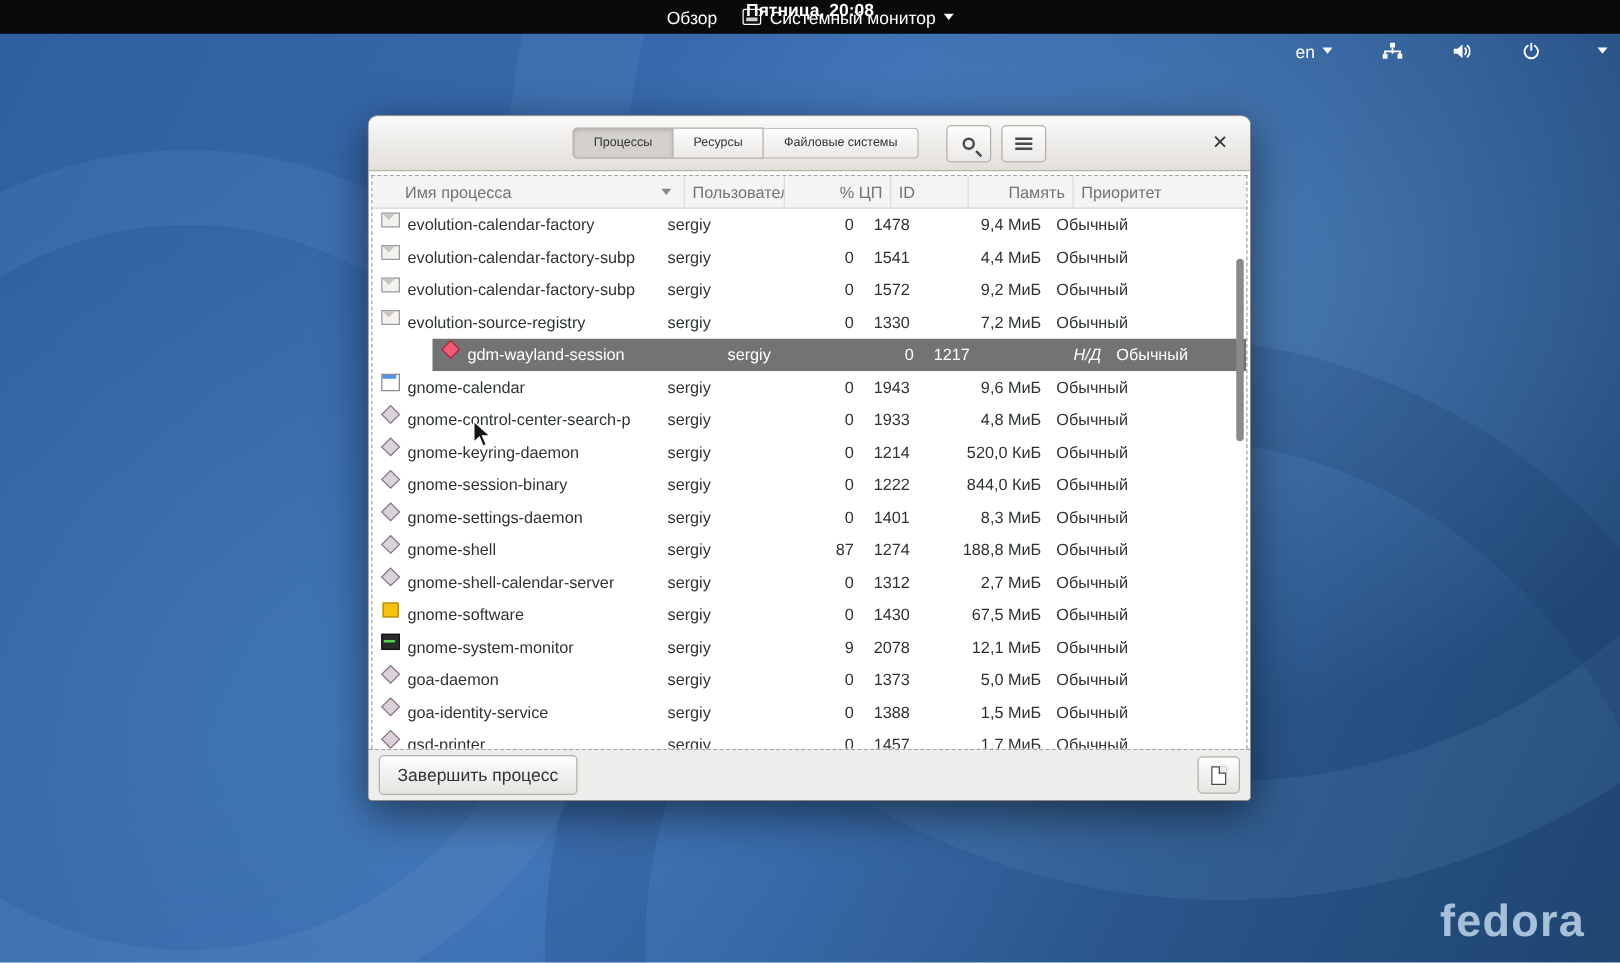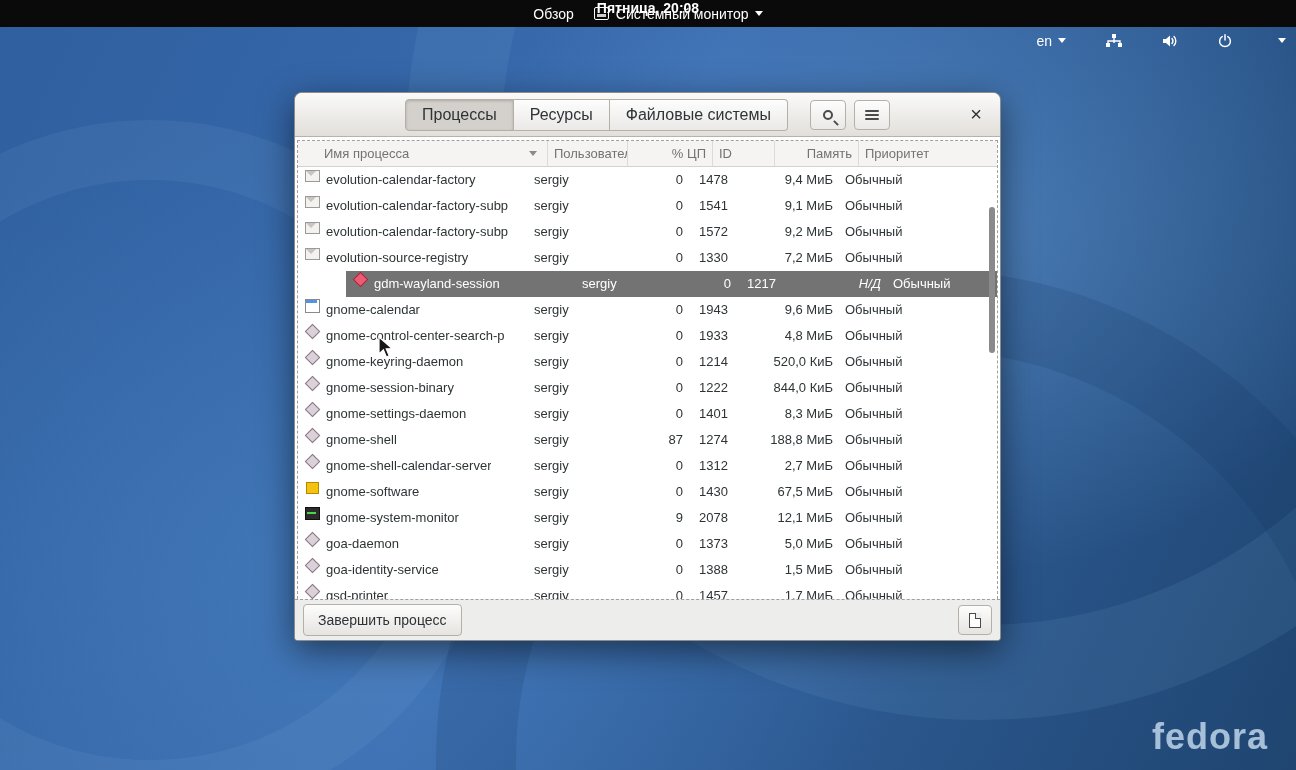--- a/index.html
+++ b/index.html
@@ -51,21 +51,21 @@
     font-size:13px; color:#2e3436;
   }
   .headerbar {
     height:44px; flex:0 0 44px; position:relative;
     background:linear-gradient(#fafaf9, #e2dfdb);
     border-bottom:1px solid #b7b2ac;
     display:flex; align-items:center; justify-content:center;
   }
   .tab-group { display:flex; }
   .tab {
-    padding:6px 16px; font-size:16px; color:#2e3436;
+    padding:6px 16px; font-size:10px; color:#2e3436;
     border:1px solid #b6afa8; background:linear-gradient(#fdfdfd,#ebe9e7);
     cursor:pointer;
   }
   .tab:first-child { border-radius:4px 0 0 4px; }
   .tab:last-child { border-radius:0 4px 4px 0; }
   .tab + .tab { border-left:none; }
   .tab.active { background:#d4d0cb; box-shadow:inset 0 1px 3px rgba(0,0,0,0.18); }
   .hb-btn {
     width:36px; height:30px; margin-left:8px;
     border:1px solid #b6afa8; border-radius:4px;
@@ -255,21 +255,21 @@
     <div class="cell c-pri">Обычный</div>
   </div>
         <div class="row">
     <div class="cell c-name">
       <span class="picon icon-envelope"></span>
       <span class="pname">evolution-calendar-factory-subp</span>
     </div>
     <div class="cell c-user">sergiy</div>
     <div class="cell c-cpu">0</div>
     <div class="cell c-id">1541</div>
-    <div class="cell c-mem">9,1 МиБ</div>
+    <div class="cell c-mem">4,4 МиБ</div>
     <div class="cell c-pri">Обычный</div>
   </div>
         <div class="row">
     <div class="cell c-name">
       <span class="picon icon-envelope"></span>
       <span class="pname">evolution-calendar-factory-subp</span>
     </div>
     <div class="cell c-user">sergiy</div>
     <div class="cell c-cpu">0</div>
     <div class="cell c-id">1572</div>

